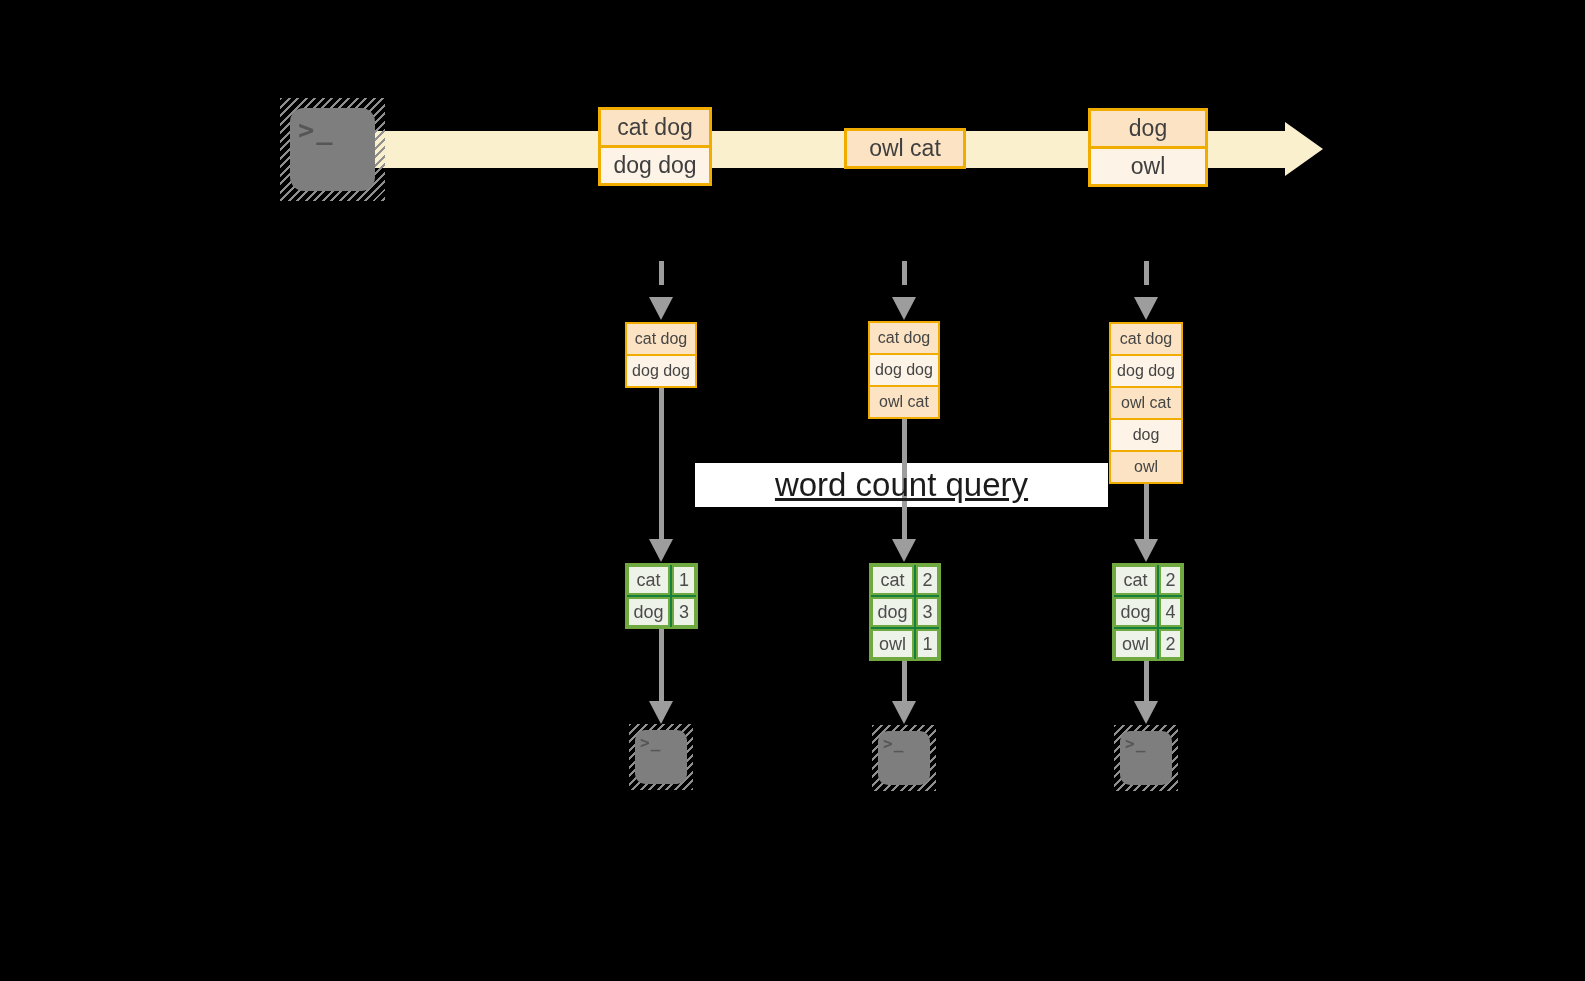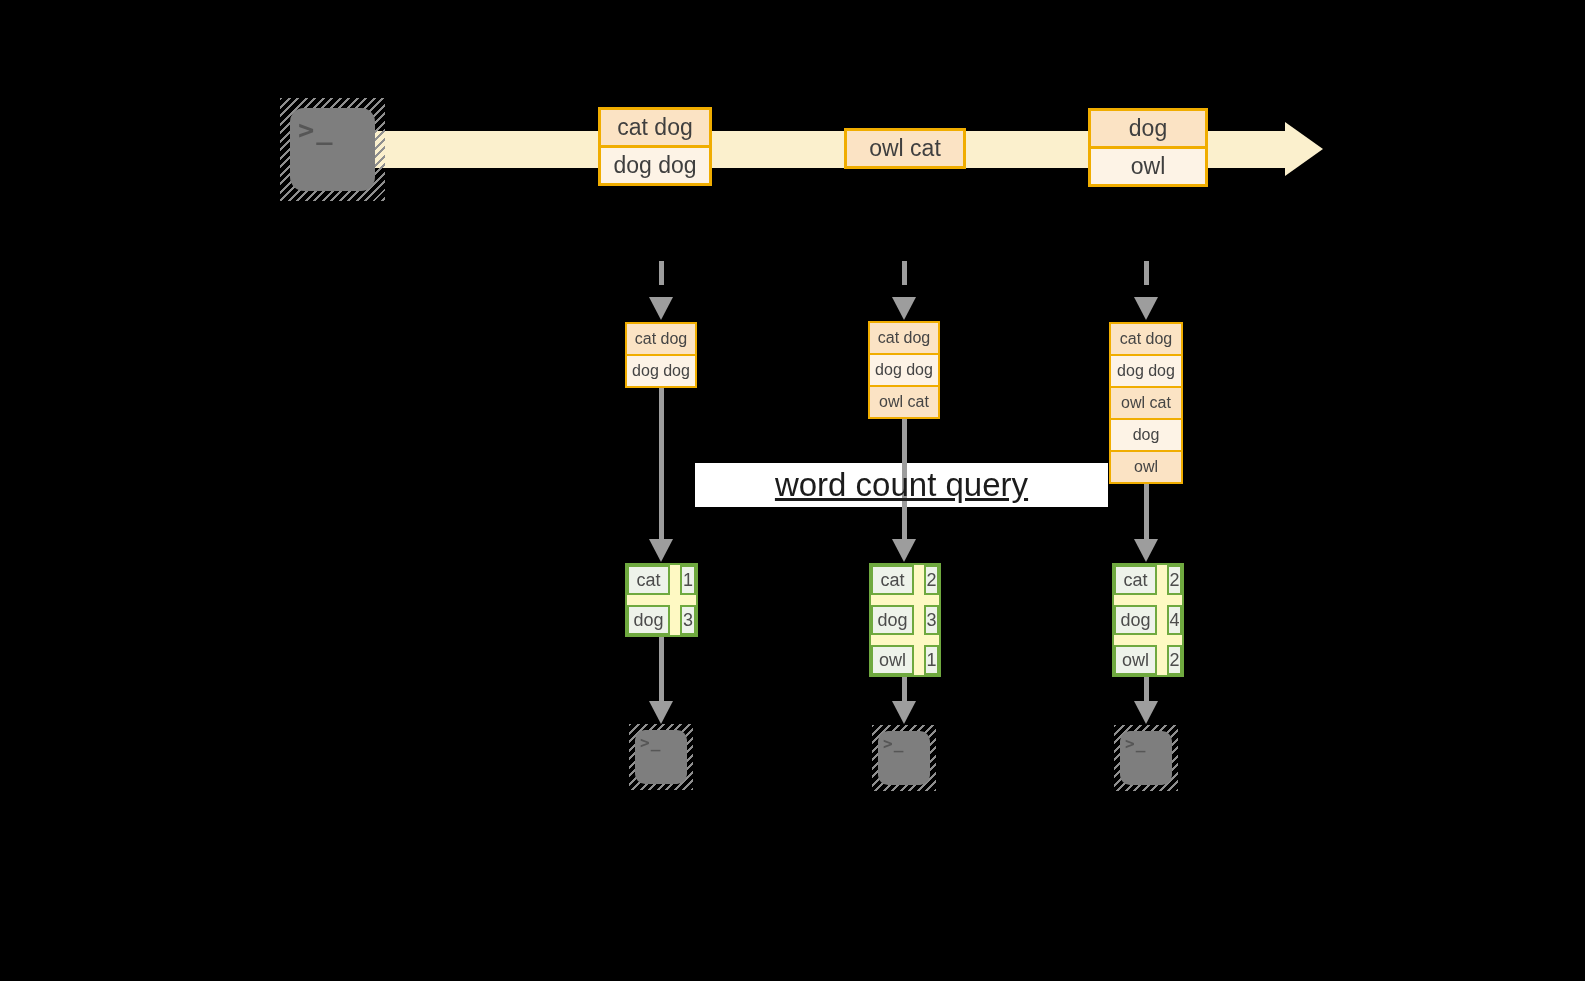--- a/index.html
+++ b/index.html
@@ -36,22 +36,22 @@
   .vline,.vdash{position:absolute;width:5px;background:#9d9d9d;}
   .vhead{position:absolute;width:0;height:0;border-left:12px solid transparent;
          border-right:12px solid transparent;border-top:23px solid #9d9d9d;}
 
   
   .wcq{position:absolute;left:695px;top:463px;width:413px;height:44px;background:#ffffff;}
   .wcq .lbl{position:relative;z-index:5;display:block;width:100%;height:100%;
             text-align:center;line-height:44px;font-size:33px;color:#1c1c1c;text-decoration:underline;}
 
   
-  .gtable{position:absolute;background:#fef9c3;border:2px solid #6fa93f;display:grid;
-          grid-template-columns:43px 1fr;gap:10px;box-sizing:border-box;}
+  .gtable{position:absolute;background:#15803d;border:2px solid #6fa93f;display:grid;
+          grid-template-columns:43px 1fr;gap:2px;box-sizing:border-box;}
   .gtable .gcell{background:#eef3ea;border:2px solid #6fa93f;display:flex;align-items:center;
                  justify-content:center;font-size:18px;color:#4c4c4c;height:30px;box-sizing:border-box;}
 </style>
 </head>
 <body>
 
 <div id="canvas">
 
   <div class="band-rect"></div>
   <div class="band-head"></div>

